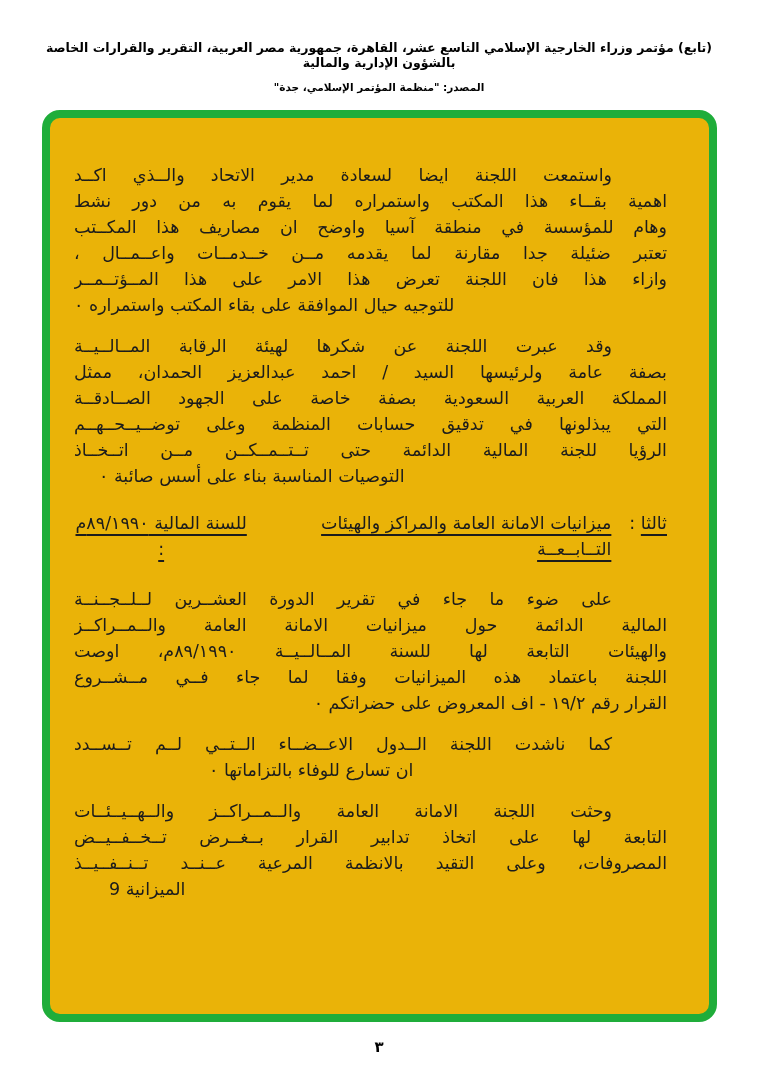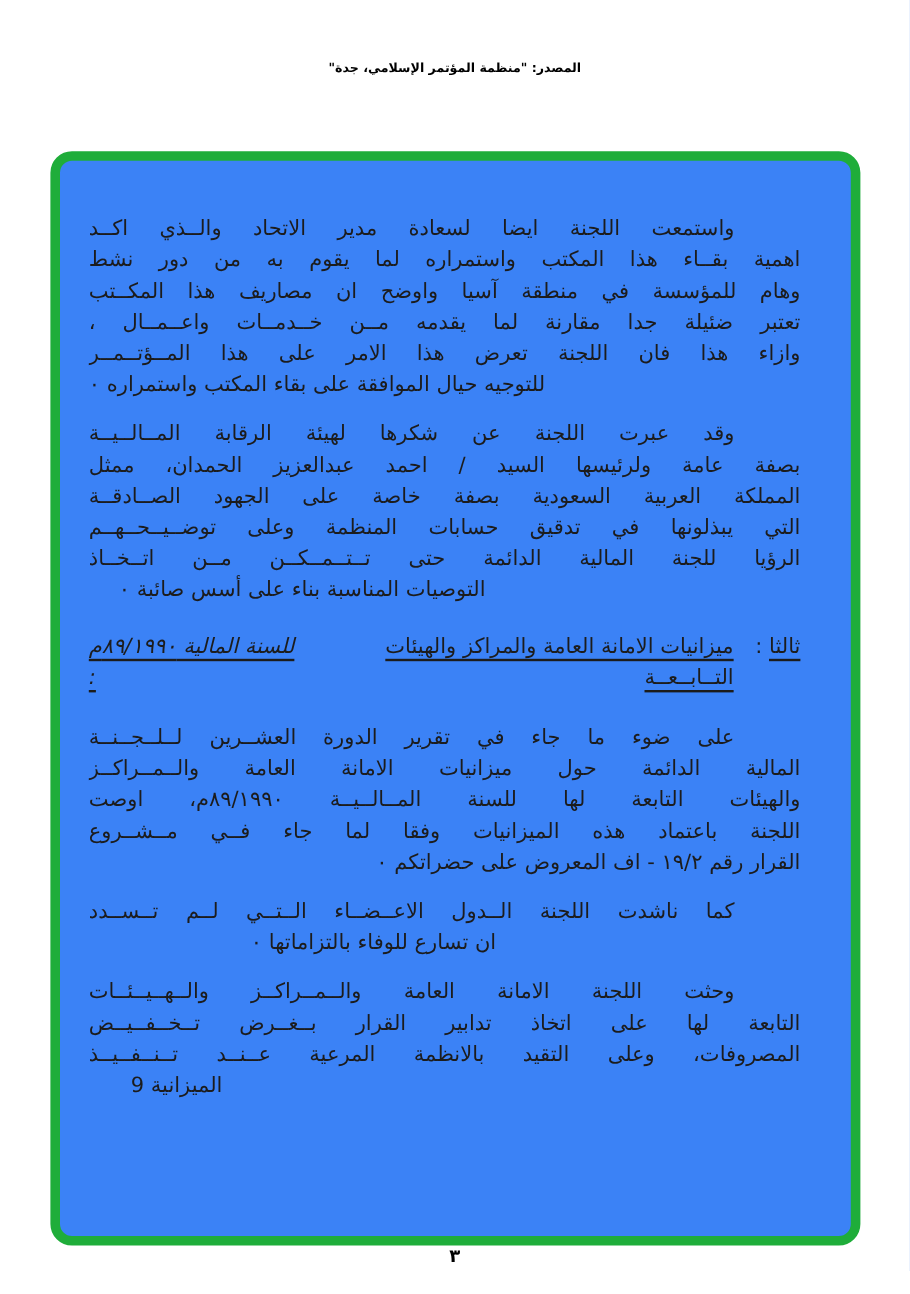--- a/index.html
+++ b/index.html
@@ -8,22 +8,22 @@
   .page {
     position:relative; width:758px; height:1078px; background:#ffffff;
     font-family:"DejaVu Sans", sans-serif; overflow:hidden;
   }
   
   .hdr { position:absolute; top:40px; left:0; right:0; text-align:center; direction:rtl; color:#000; }
   .hdr .h1 { font-size:12.5px; font-weight:bold; padding:0 30px; letter-spacing:0; }
   .hdr .h2 { font-size:10.5px; font-weight:bold; margin-top:11px; }
   
   .green-box {
-    position:absolute; left:42px; top:126px; width:675px; height:912px;
-    border:8px solid var(--green); border-radius:18px; background:#3b82f6;
+    position:absolute; left:42px; top:110px; width:675px; height:912px;
+    border:8px solid var(--green); border-radius:18px; background:#eab308;
   }
   
   .text-col {
     position:absolute; top:44px; right:42px; left:24px;
     direction:rtl; color:var(--ink);
     font-size:17.5px; line-height:26px;
   }
   .para { margin:0 0 15px 0; }
   .line { text-align:justify; text-align-last:justify; overflow:hidden; }
   .line.first { padding-right:55px; }
@@ -31,33 +31,34 @@
   .line.end-right { text-align-last:right; }
   .pl25  { padding-left:25px; }
   .pl35  { padding-left:35px; }
   .pl135 { padding-left:135px; }
   
   .heading { display:flex; gap:18px; margin:21px 0 24px 0; align-items:flex-start; }
   .u { text-decoration:underline; text-underline-offset:5px; text-decoration-thickness:1.5px; }
   .hlabel-wrap { white-space:nowrap; }
   .htitle { display:flex; flex-direction:row; gap:4px; flex:1 1 auto; }
   .htitle .t1 { text-align:right; }
-  .htitle .t2 { text-align:left; padding-right:6px;font-style:italic; }
+  .htitle .t2 { text-align:center; padding-right:6px; }
   
   .pagenum {
     position:absolute; bottom:22px; left:0; right:0;
     text-align:center; font-size:15px; color:#000; font-weight:bold;
   }
 </style>
 </head>
 <body>
 
 <div class="page">
 
   <div class="hdr">
+    <div class="h1">(تابع) مؤتمر وزراء الخارجية الإسلامي التاسع عشر، القاهرة، جمهورية مصر العربية، التقرير والقرارات الخاصة بالشؤون الإدارية والمالية</div>
     <div class="h2">المصدر:  "منظمة المؤتمر الإسلامي، جدة"</div>
   </div>
 
   <div class="green-box">
     <div class="text-col">
 
       <div class="para">
         <div class="line first">واستمعت اللجنة ايضا لسعادة مدير الاتحاد والــذي اكــد</div>
         <div class="line">اهمية بقــاء هذا المكتب واستمراره لما يقوم به من دور نشط</div>
         <div class="line">وهام للمؤسسة في منطقة آسيا واوضح ان مصاريف هذا المكــتب</div>

